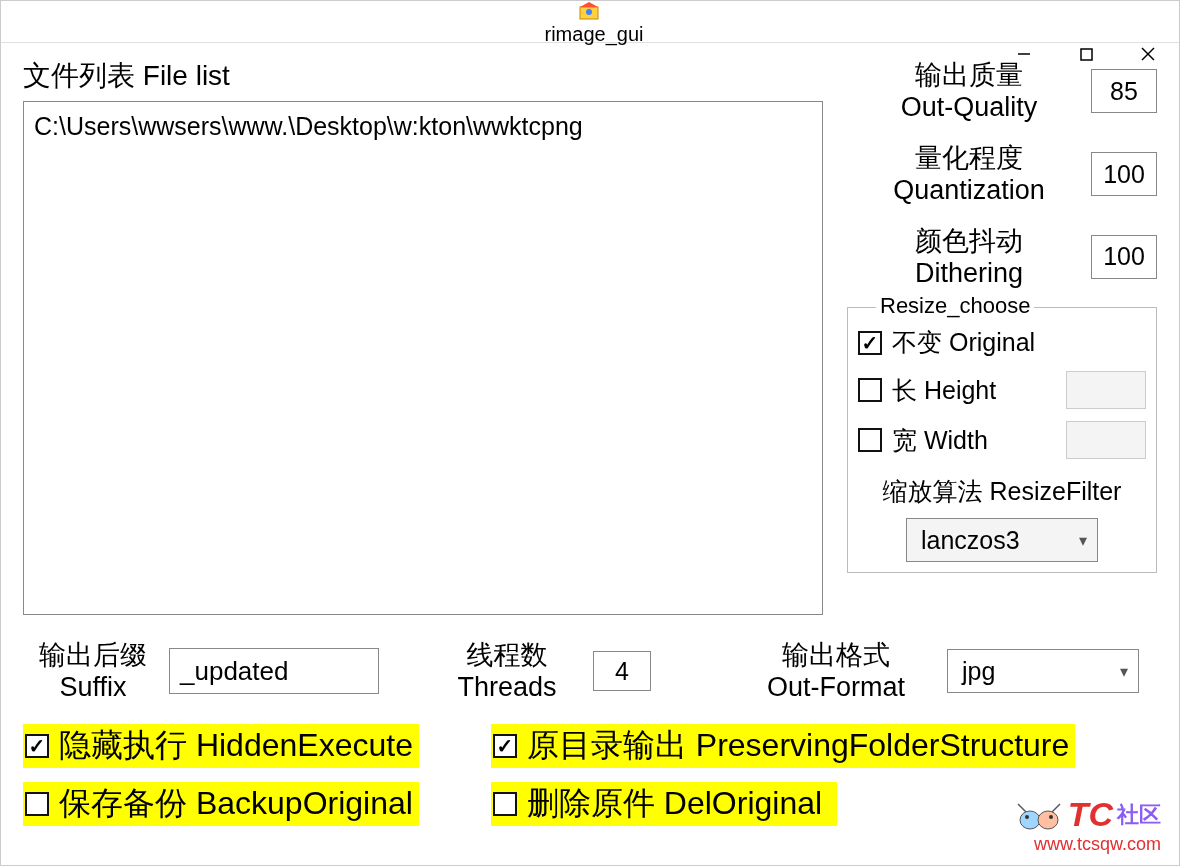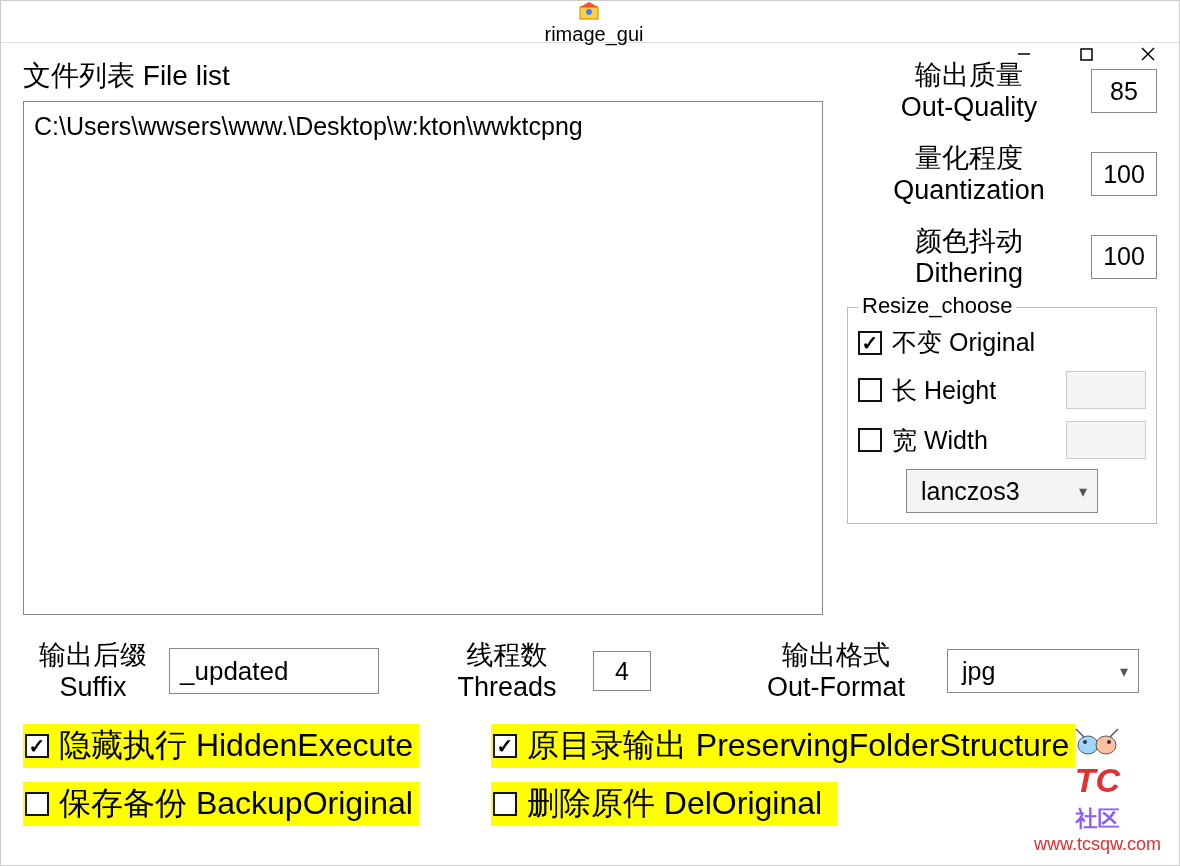--- a/index.html
+++ b/index.html
@@ -107,21 +107,21 @@
   border: 1.5px solid #bbb;
   padding: 6px 10px 10px 10px;
   margin-top: 4px;
   position: relative;
 }
 .resize-legend {
   font-size: 22px;
   color: #000;
   position: absolute;
   top: -15px;
-  left: 10px;
+  left: 28px;
   background: #fff;
   padding: 0 4px;
 }
 .resize-row {
   display: flex;
   align-items: center;
   margin-top: 12px;
 }
 .resize-input {
   width: 80px;
@@ -243,21 +243,20 @@
   text-align: right;
 }
 .watermark-top {
   font-size: 28px;
   font-weight: bold;
   color: #e03030;
   display: flex;
   align-items: center;
   justify-content: flex-end;
   gap: 4px;
-  flex-direction: column;
 }
 .watermark-url {
   font-size: 18px;
   color: #e03030;
 }
 </style>
 </head>
 <body>
 
 <div class="window">
@@ -341,20 +340,21 @@
             <span class="resize-label">长 Height</span>
             <input class="resize-input" value="" style="">
           </div>
 
           <div class="resize-row">
             <span class="checkbox"></span>
             <span class="resize-label">宽 Width</span>
             <input class="resize-input" value="" style="">
           </div>
 
+          <div class="resize-filter-label">缩放算法 ResizeFilter</div>
           <div class="combo resize-filter-combo">
             <span class="combo-text">lanczos3</span>
             <span class="combo-arrow">▾</span>
           </div>
         </div>
 
       </div>
     </div>
 
     <div class="bottom-row1">

